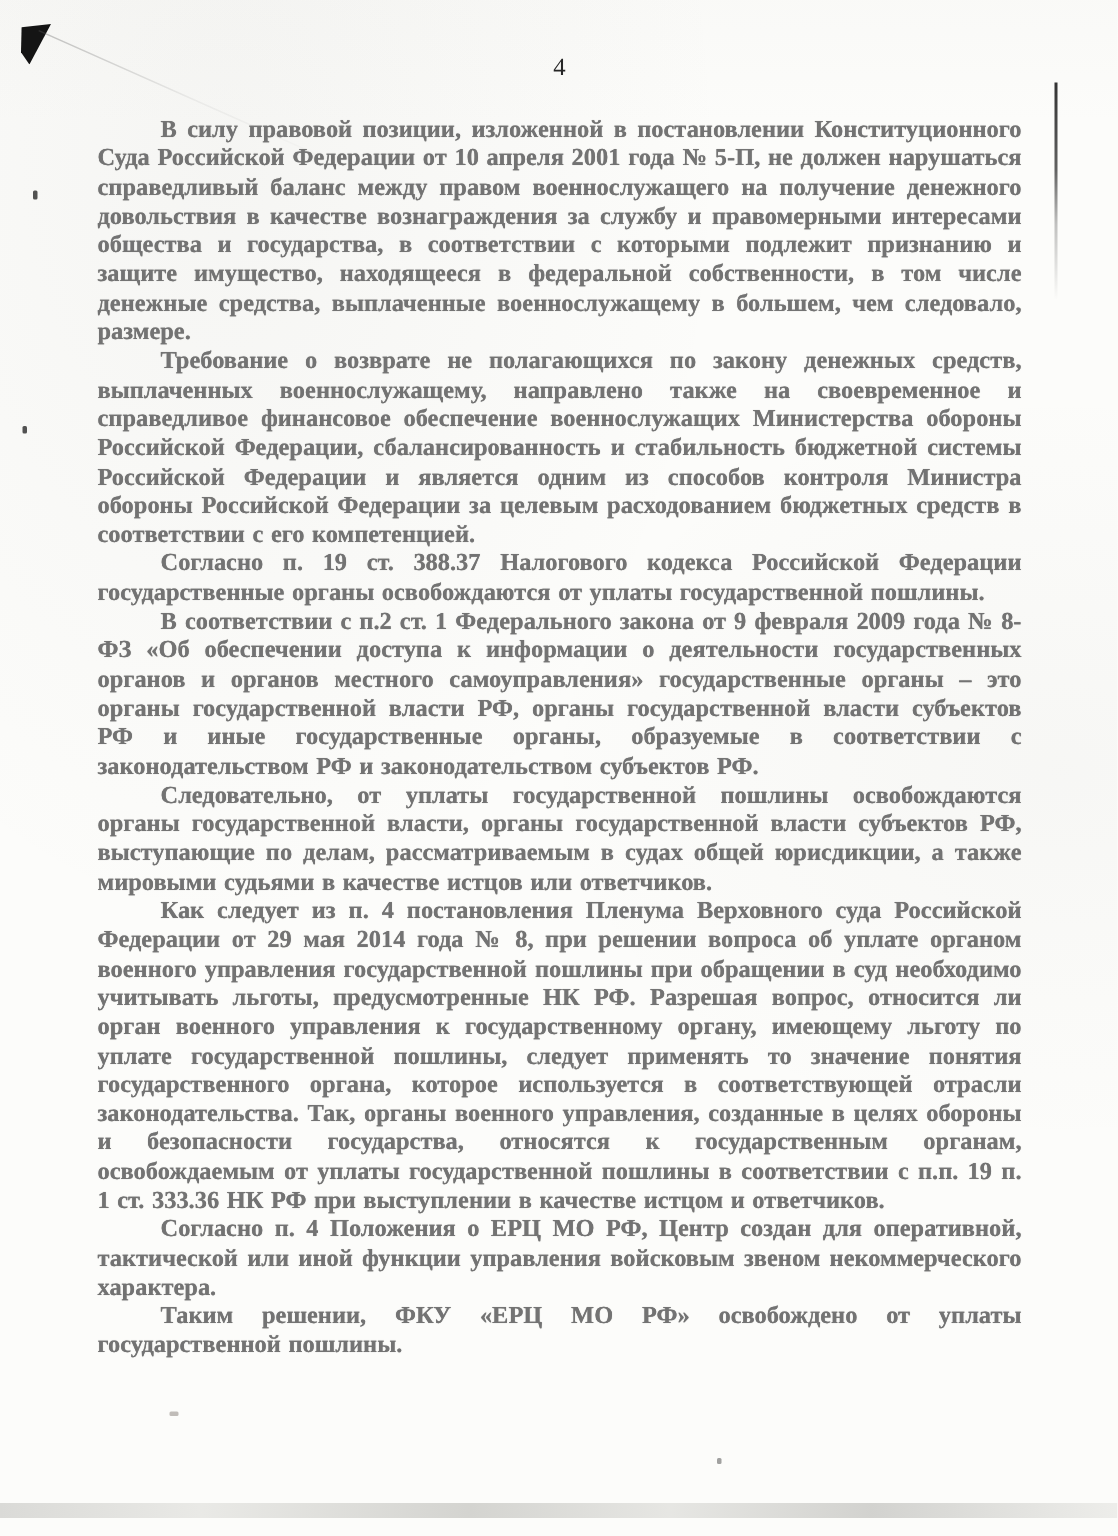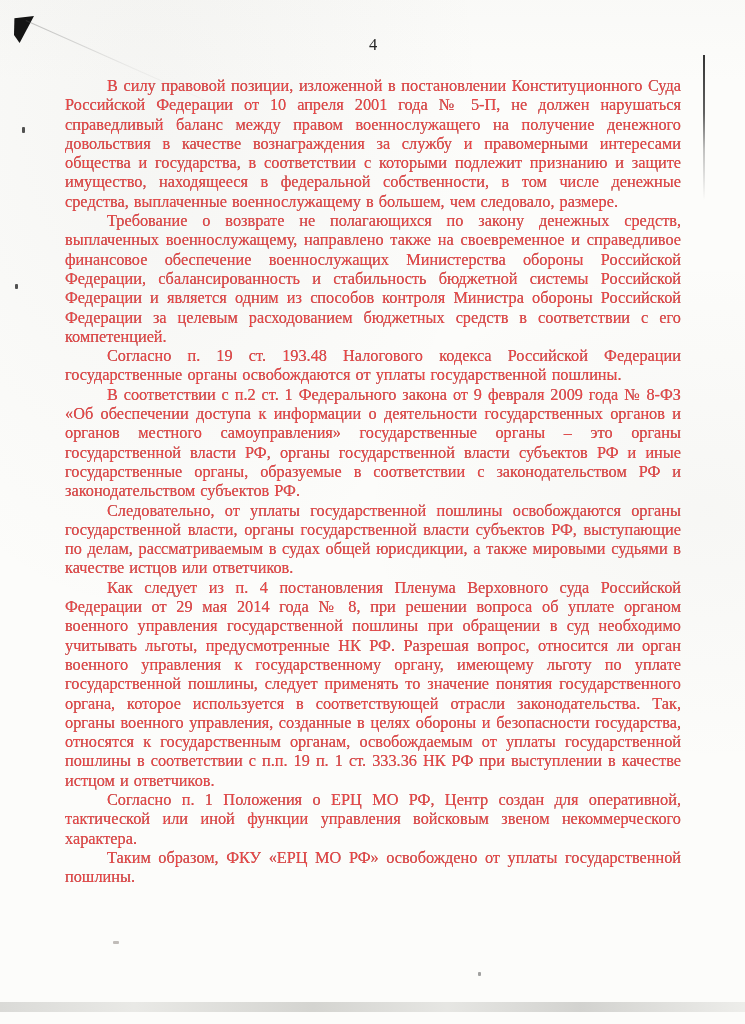--- a/index.html
+++ b/index.html
@@ -31,21 +31,22 @@
     width: 616px;
     text-align: center;
     font-size: 16.5px;
     color: #262626;
   }
   .text-block {
     position: absolute;
     top: 76px;
     left: 65px;
     width: 616px;
-    color: #ef4444;
+    color: #737373;
+    font-weight: bold;
   }
   .para {
     margin: 0;
     font-size: 16.3px;
     line-height: 19.3px;
     text-align: justify;
     text-indent: 42px;
     word-spacing: 0.06em;
     text-shadow: 0 0 0.45px rgba(10,10,10,0.55);
   }
@@ -113,19 +114,19 @@
 <div class="speck s1"></div>
 <div class="speck s2"></div>
 <div class="speck s3"></div>
 <div class="speck s4"></div>
 
 <div class="page-number">4</div>
 
 <div class="text-block">
   <p class="para">В силу правовой позиции, изложенной в постановлении Конституционного Суда Российской Федерации от 10 апреля 2001 года № 5-П, не должен нарушаться справедливый баланс между правом военнослужащего на получение денежного довольствия в качестве вознаграждения за службу и правомерными интересами общества и государства, в соответствии с которыми подлежит признанию и защите имущество, находящееся в федеральной собственности, в том числе денежные средства, выплаченные военнослужащему в большем, чем следовало, размере.</p>
   <p class="para">Требование о возврате не полагающихся по закону денежных средств, выплаченных военнослужащему, направлено также на своевременное и справедливое финансовое обеспечение военнослужащих Министерства обороны Российской Федерации, сбалансированность и стабильность бюджетной системы Российской Федерации и является одним из способов контроля Министра обороны Российской Федерации за целевым расходованием бюджетных средств в соответствии с его компетенцией.</p>
-  <p class="para">Согласно п. 19 ст. 193.48 Налогового кодекса Российской Федерации государственные органы освобождаются от уплаты государственной пошлины.</p>
+  <p class="para">Согласно п. 19 ст. 388.37 Налогового кодекса Российской Федерации государственные органы освобождаются от уплаты государственной пошлины.</p>
   <p class="para">В соответствии с п.2 ст. 1 Федерального закона от 9 февраля 2009 года № 8-ФЗ «Об обеспечении доступа к информации о деятельности государственных органов и органов местного самоуправления» государственные органы – это органы государственной власти РФ, органы государственной власти субъектов РФ и иные государственные органы, образуемые в соответствии с законодательством РФ и законодательством субъектов РФ.</p>
   <p class="para">Следовательно, от уплаты государственной пошлины освобождаются органы государственной власти, органы государственной власти субъектов РФ, выступающие по делам, рассматриваемым в судах общей юрисдикции, а также мировыми судьями в качестве истцов или ответчиков.</p>
   <p class="para">Как следует из п. 4 постановления Пленума Верховного суда Российской Федерации от 29 мая 2014 года № 8, при решении вопроса об уплате органом военного управления государственной пошлины при обращении в суд необходимо учитывать льготы, предусмотренные НК РФ. Разрешая вопрос, относится ли орган военного управления к государственному органу, имеющему льготу по уплате государственной пошлины, следует применять то значение понятия государственного органа, которое используется в соответствующей отрасли законодательства. Так, органы военного управления, созданные в целях обороны и безопасности государства, относятся к государственным органам, освобождаемым от уплаты государственной пошлины в соответствии с п.п. 19 п. 1 ст. 333.36 НК РФ при выступлении в качестве истцом и ответчиков.</p>
-  <p class="para">Согласно п. 1 Положения о ЕРЦ МО РФ, Центр создан для оперативной, тактической или иной функции управления войсковым звеном некоммерческого характера.</p>
-  <p class="para">Таким образом, ФКУ «ЕРЦ МО РФ» освобождено от уплаты государственной пошлины.</p>
+  <p class="para">Согласно п. 4 Положения о ЕРЦ МО РФ, Центр создан для оперативной, тактической или иной функции управления войсковым звеном некоммерческого характера.</p>
+  <p class="para">Таким решении, ФКУ «ЕРЦ МО РФ» освобождено от уплаты государственной пошлины.</p>
 </div>
 
 </body></html>

